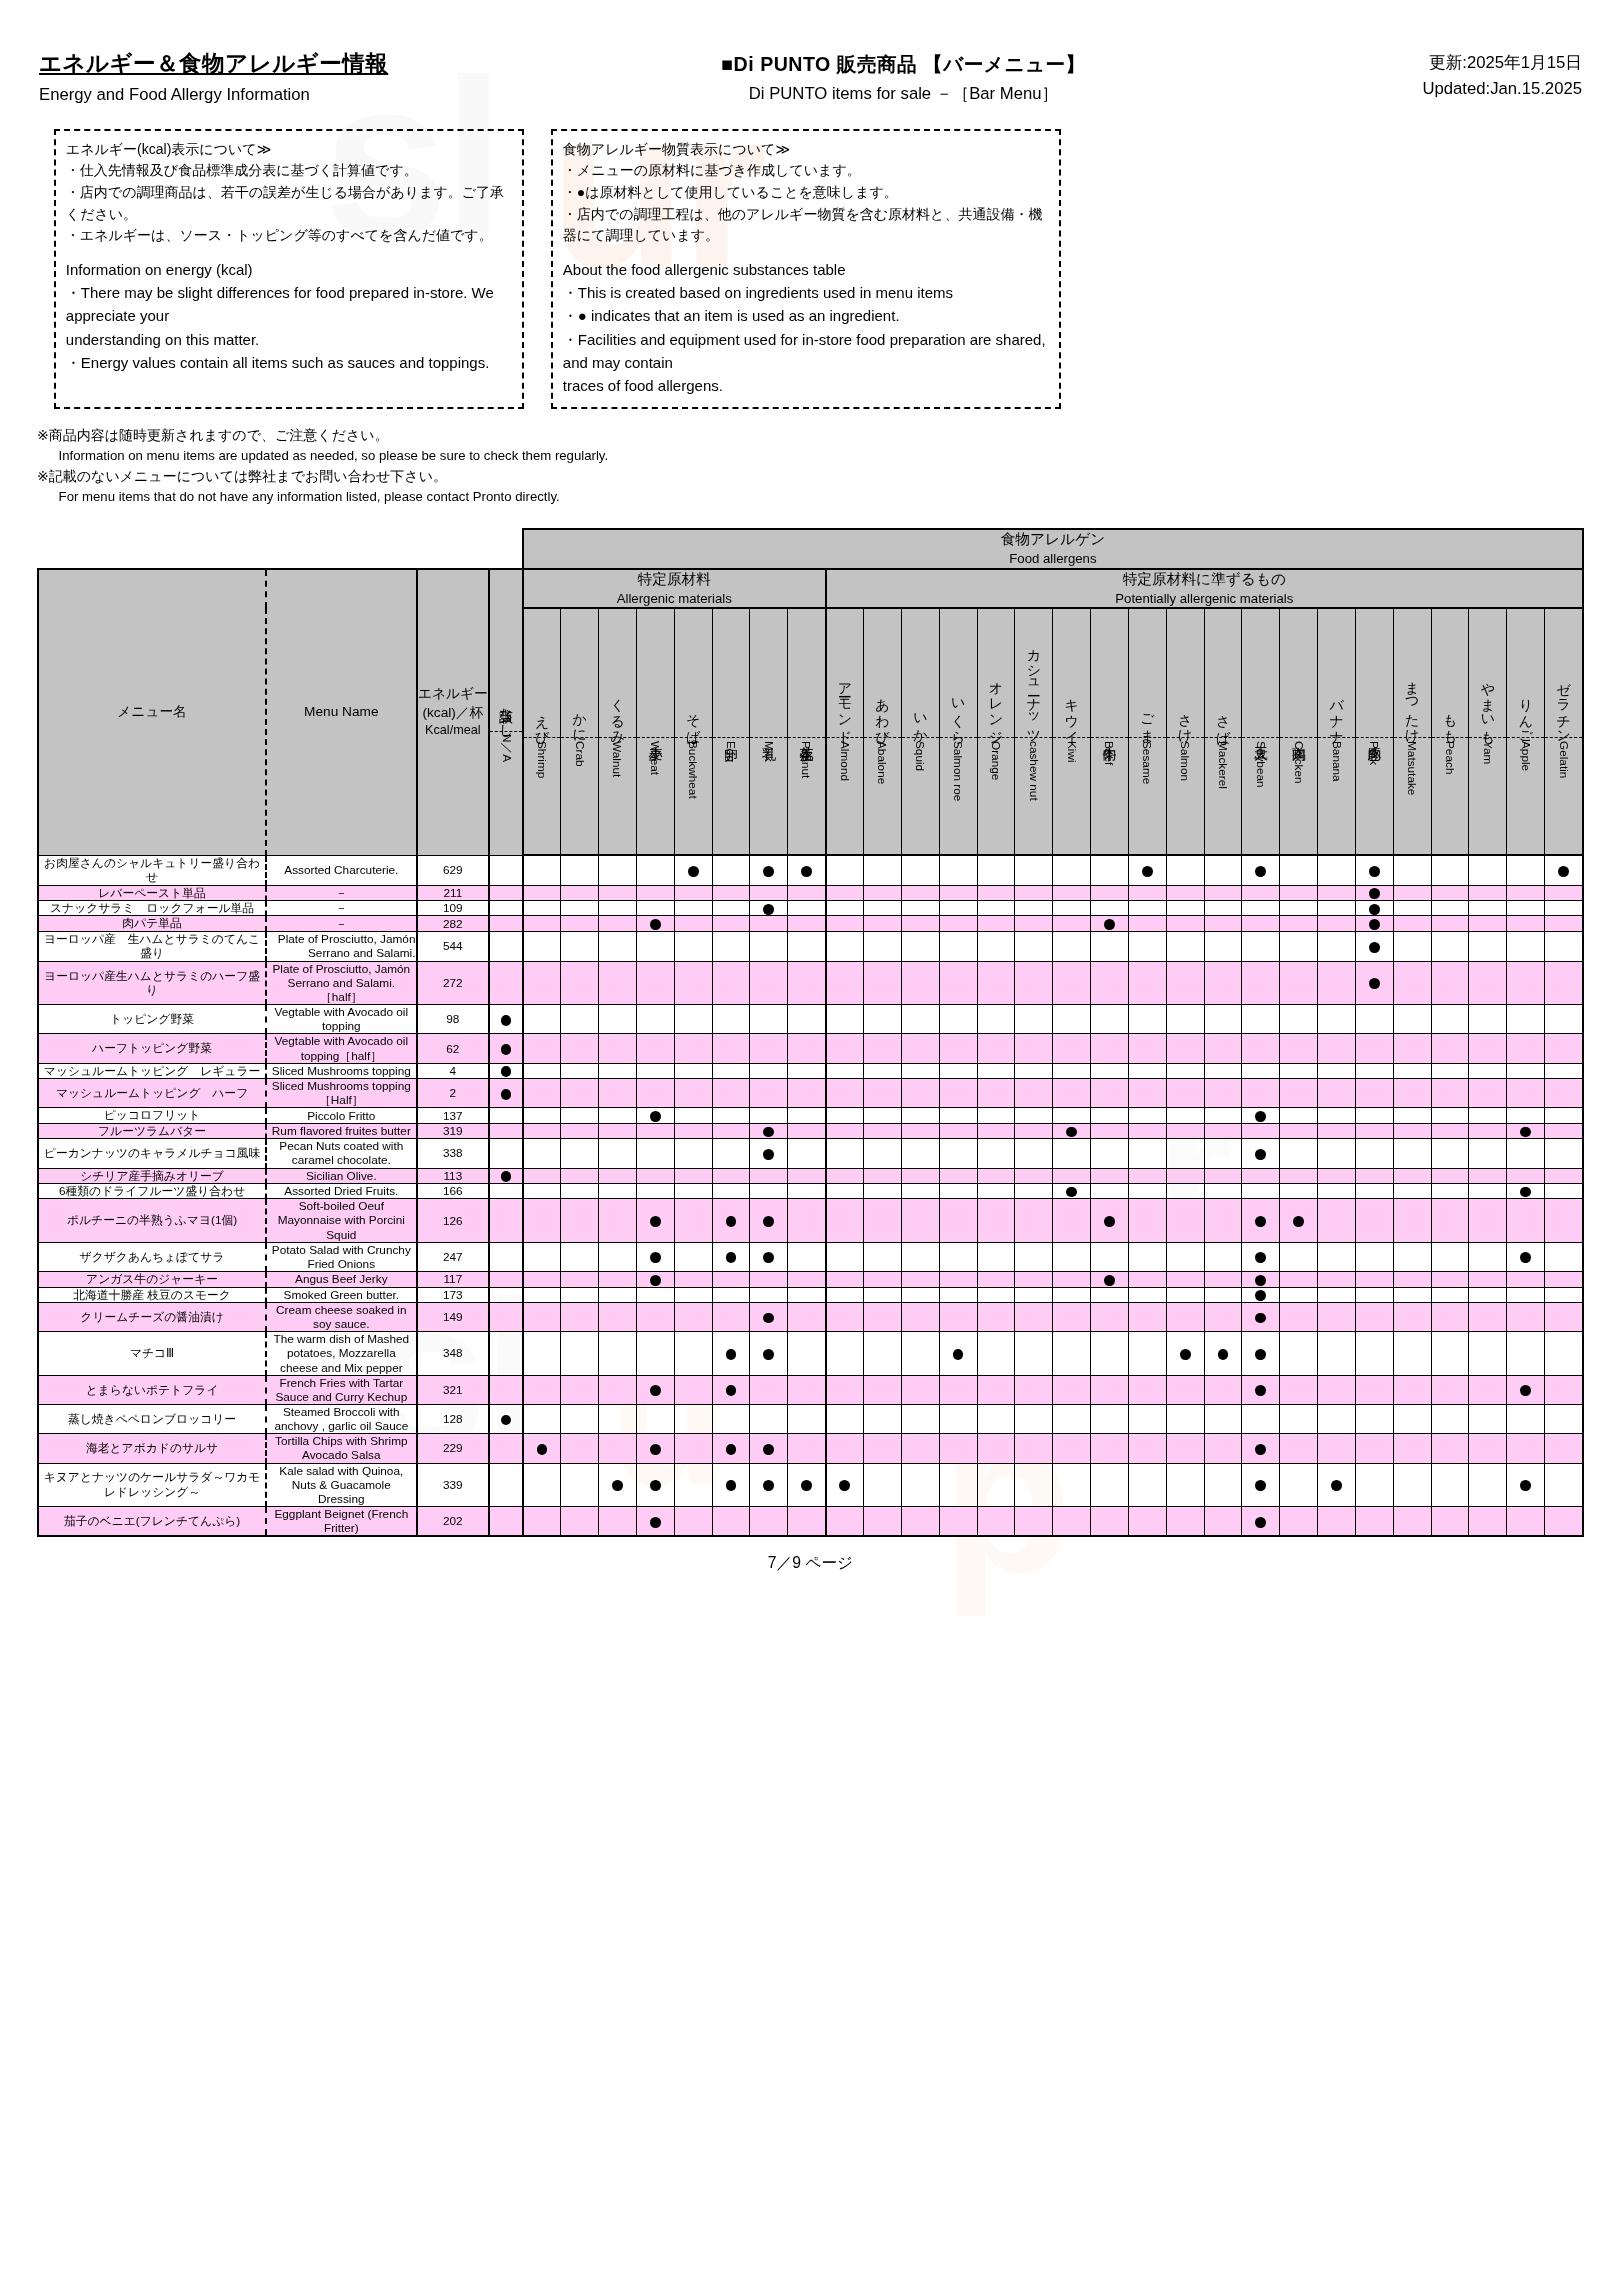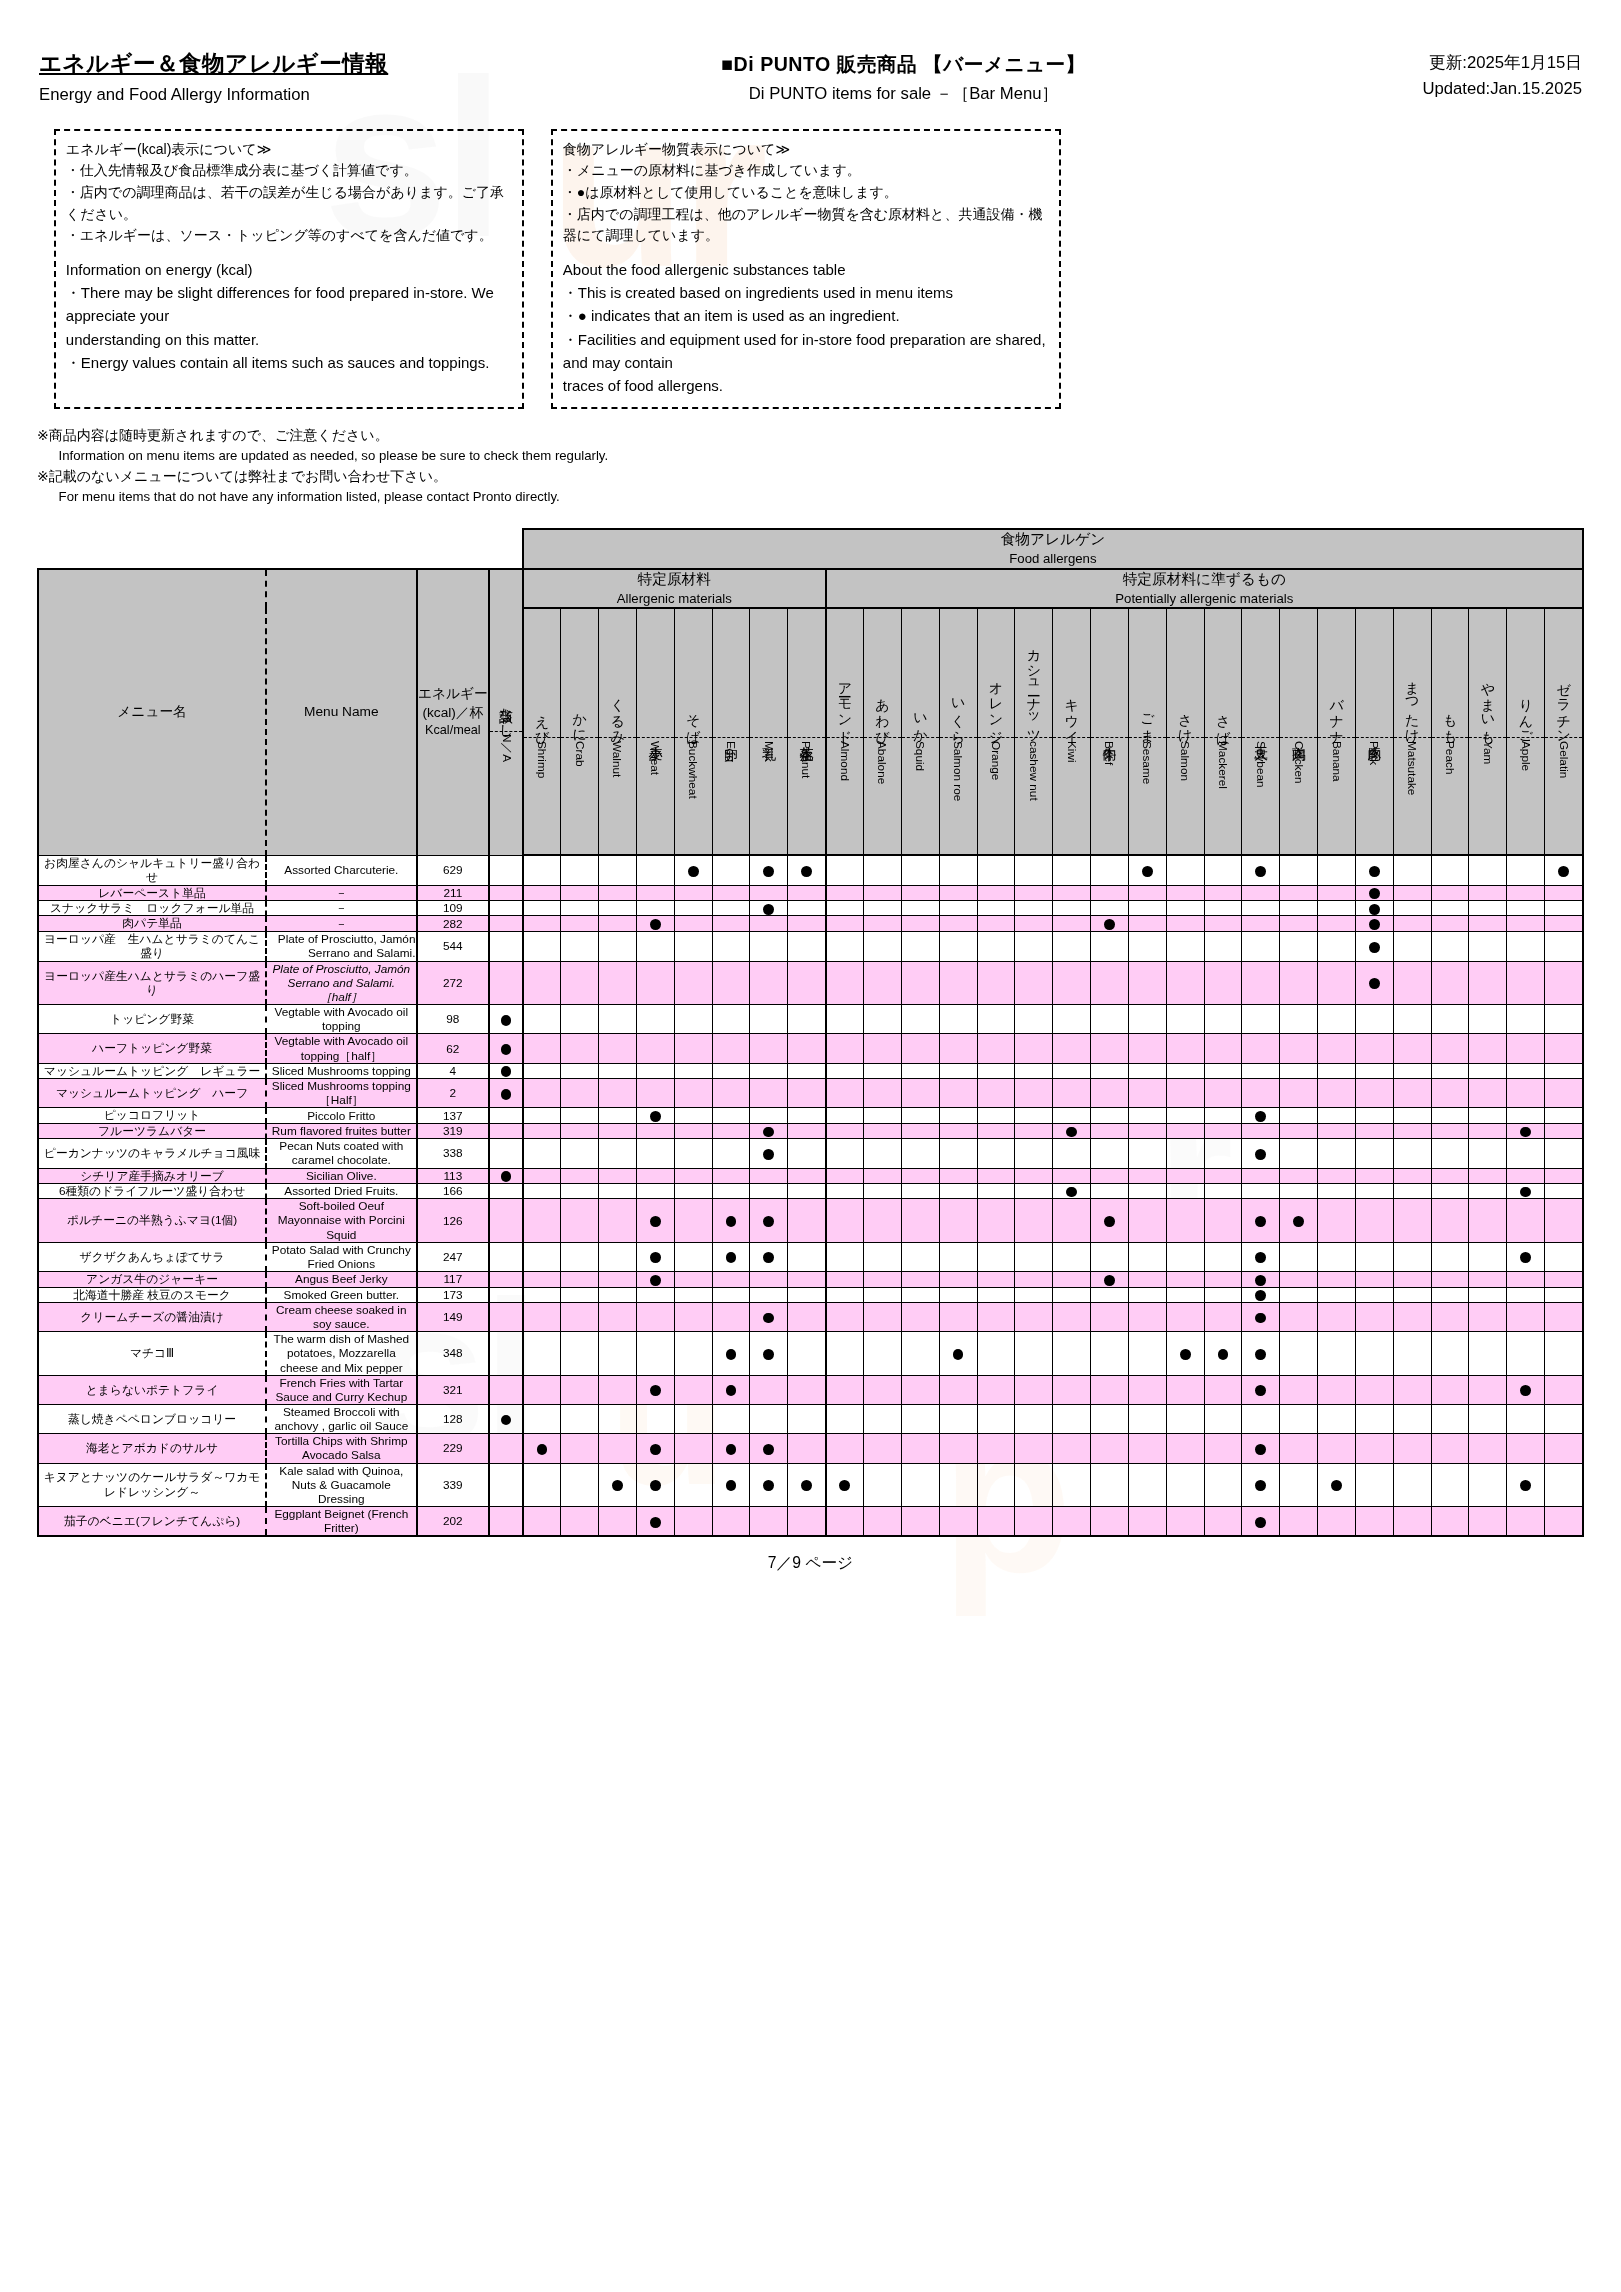--- a/index.html
+++ b/index.html
@@ -593,21 +593,21 @@
             <td class="dotc"></td>
             <td class="dotc"><span class="dot"></span></td>
             <td class="dotc"></td>
             <td class="dotc"></td>
             <td class="dotc"></td>
             <td class="dotc"></td>
             <td class="dotc br"></td>
           </tr>
           <tr class="pink">
             <td class="rname bl">ヨーロッパ産生ハムとサラミのハーフ盛り</td>
-            <td class="rnameen" style="border-left: 2px dashed rgb(0, 0, 0); font-style: italic;">Plate of Prosciutto, Jamón Serrano and Salami.［half］</td>
+            <td class="rnameen" style="border-left: 2px dashed rgb(0, 0, 0);">Plate of Prosciutto, Jamón Serrano and Salami.［half］</td>
             <td class="rkcal bl">272</td>
             <td class="bl br dotc"></td>
             <td class="dotc bl"></td>
             <td class="dotc"></td>
             <td class="dotc"></td>
             <td class="dotc"></td>
             <td class="dotc"></td>
             <td class="dotc"></td>
             <td class="dotc"></td>
             <td class="dotc br"></td>

